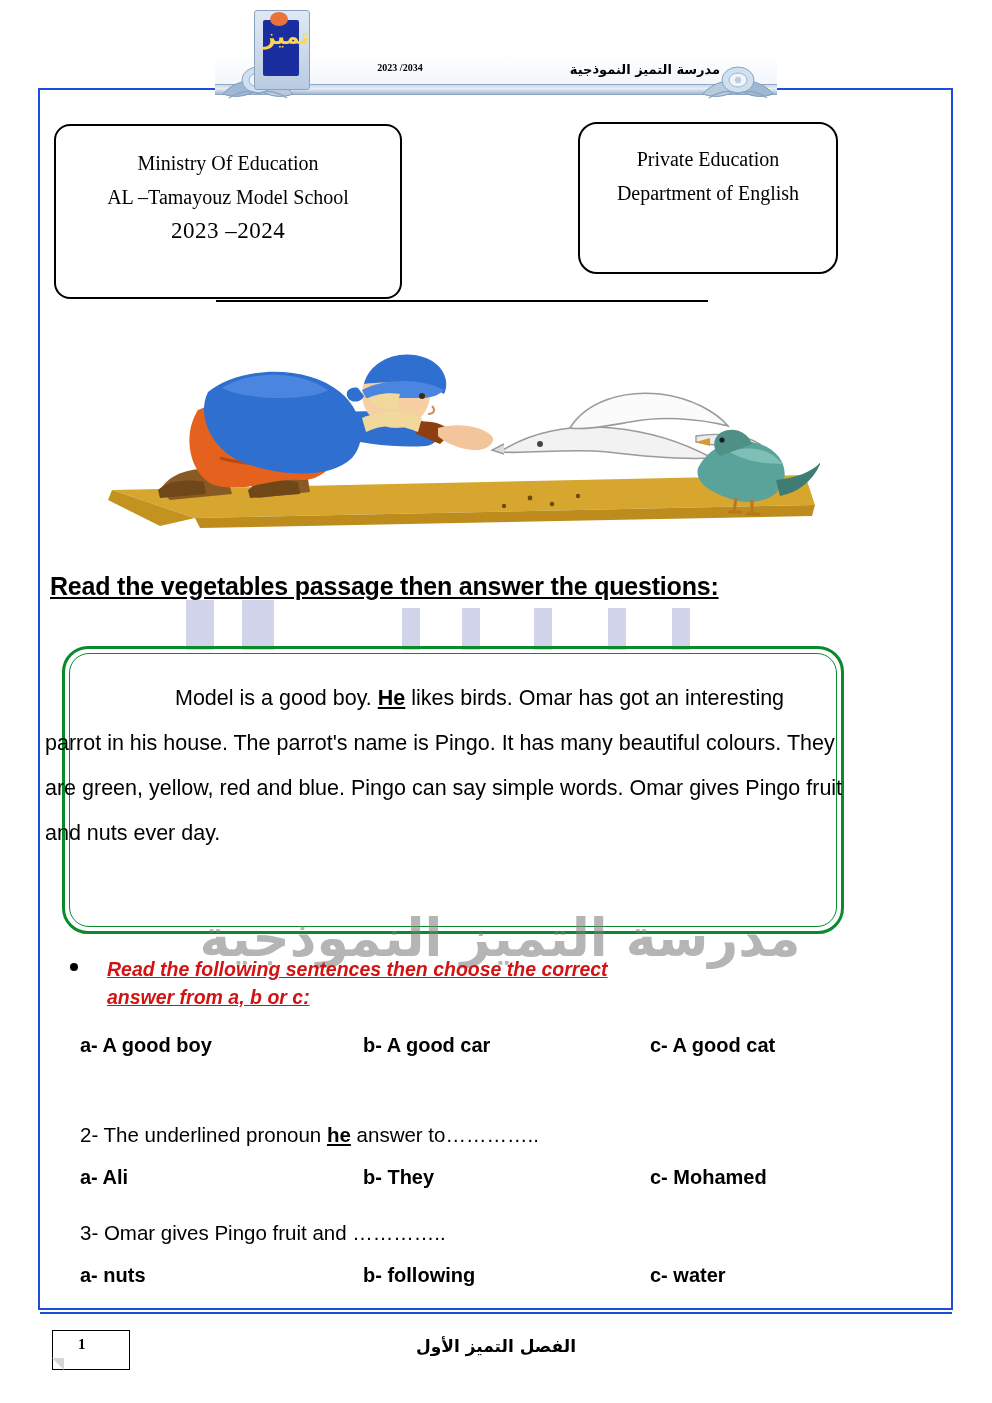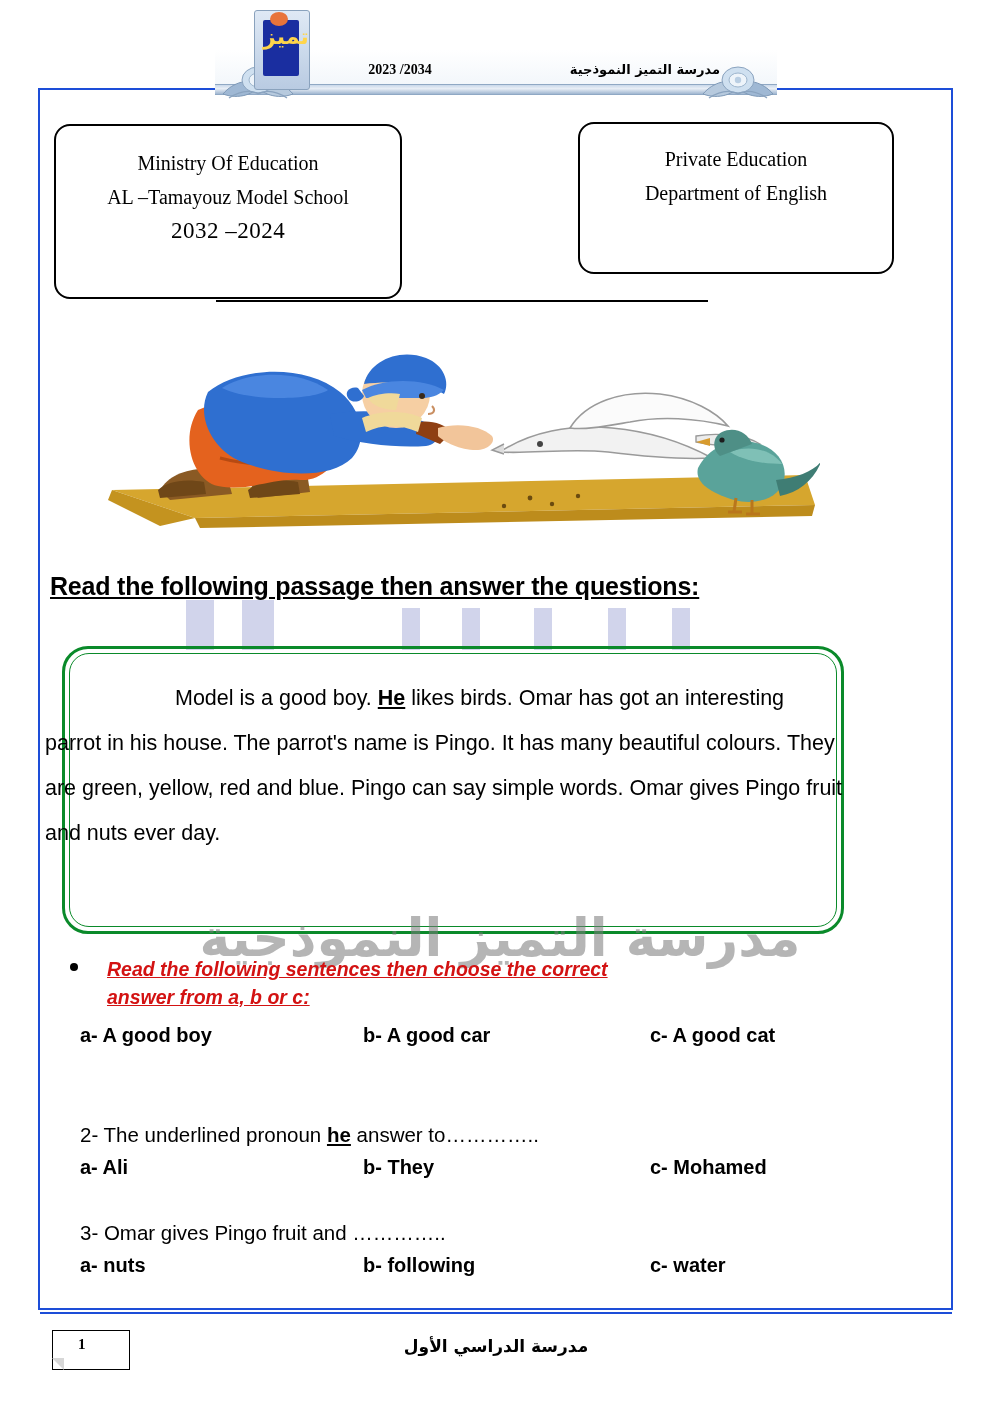--- a/index.html
+++ b/index.html
@@ -64,21 +64,21 @@
   .rose svg { display: block; }
 
   .band-date {
     position: absolute;
     left: 100px;
     top: 22px;
     width: 170px;
     text-align: center;
     font-family: "Liberation Serif", serif;
     font-weight: bold;
-    font-size: 14px;
+    font-size: 10px;
     color: #000;
   }
   .band-arabic {
     position: absolute;
     left: 330px;
     top: 22px;
     width: 200px;
     text-align: center;
     font-family: "DejaVu Sans", sans-serif;
     font-weight: bold;
@@ -149,23 +149,24 @@
   .box-left {
     left: 54px;
     top: 124px;
     width: 348px;
     height: 175px;
     padding-top: 20px;
   }
   .box-right {
     left: 578px;
     top: 122px;
-    width: 316px;
+    width: 260px;
     height: 152px;
     padding-top: 18px;
+    border-radius: 19px;
   }
   .box-line { font-size: 20px; line-height: 34px; }
   .box-line.big { font-size: 23px; letter-spacing: 0.5px; }
 
   .divider-line {
     position: absolute;
     left: 216px;
     top: 300px;
     width: 492px;
     border-top: 2px solid #000;
@@ -278,21 +279,21 @@
   }
 
   .q-block { position: absolute; left: 80px; width: 800px; }
   .q-stem {
     font-size: 20.5px;
     color: #000;
     line-height: 30px;
   }
   .q-stem u { font-weight: bold; text-decoration: underline; }
   .q-options {
-    margin-top: 6px;
+    margin-top: 16px;
     font-size: 20px;
     font-weight: bold;
     color: #000;
     display: block;
     position: relative;
     height: 28px;
   }
   .opt { position: absolute; top: 0; white-space: nowrap; }
   .opt-a { left: 0; }
   .opt-b { left: 283px; }
@@ -395,21 +396,21 @@
 <div class="logo">
   <div class="logo-plate"></div>
   <div class="logo-blue"></div>
   <div class="logo-ar">تميز</div>
   <div class="logo-dot"></div>
 </div>
 
 <div class="box box-left">
   <div class="box-line">Ministry Of Education</div>
   <div class="box-line">AL –Tamayouz Model School</div>
-  <div class="box-line big">2032 –2024</div>
+  <div class="box-line big">2023 –2024</div>
 </div>
 
 <div class="box box-right">
   <div class="box-line">Private Education</div>
   <div class="box-line">Department of English</div>
 </div>
 
 <div class="divider-line"></div>
 
 <div class="illustration">
@@ -472,21 +473,21 @@
 </div>
 
 <div class="bar-deco" style="left:186px; top:600px; width:28px; height:50px;"></div>
 <div class="bar-deco" style="left:242px; top:600px; width:32px; height:50px;"></div>
 <div class="bar-deco" style="left:402px; top:608px; width:18px; height:42px;"></div>
 <div class="bar-deco" style="left:462px; top:608px; width:18px; height:42px;"></div>
 <div class="bar-deco" style="left:534px; top:608px; width:18px; height:42px;"></div>
 <div class="bar-deco" style="left:608px; top:608px; width:18px; height:42px;"></div>
 <div class="bar-deco" style="left:672px; top:608px; width:18px; height:42px;"></div>
 
-<div class="main-heading">Read the following passage then answer the questions:</div>
+<div class="main-heading">Read the vegetables passage then answer the questions:</div>
 
 <div class="passage-frame">
   <div class="outer"></div>
   <div class="inner"></div>
 </div>
 
 <div class="passage-text">
   <span class="indent"></span><span>Model is a good boy. </span><u>He</u><span> likes birds. Omar has got an interesting parrot in his house. The parrot's name is Pingo. It has many beautiful colours. They are green, yellow, red and blue. Pingo can say simple words. Omar gives Pingo fruit and nuts ever day.</span>
 </div>
 
@@ -523,13 +524,13 @@
     <span class="opt opt-a">a- nuts</span>
     <span class="opt opt-b">b- following</span>
     <span class="opt opt-c">c- water</span>
   </div>
 </div>
 
 <div class="footer-rule"></div>
 <div class="page-num-box"></div>
 <div class="corner-fold"></div>
 <div class="page-num">1</div>
-<div class="footer-arabic">مدرسة الدراسي الأول</div>
+<div class="footer-arabic">الفصل التميز الأول</div>
 
 </body></html>

